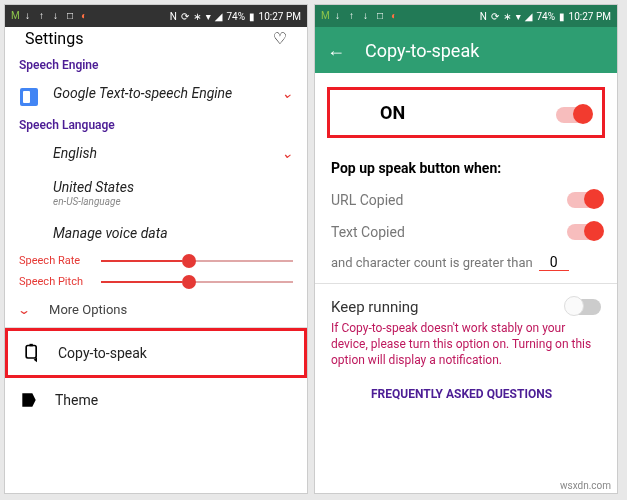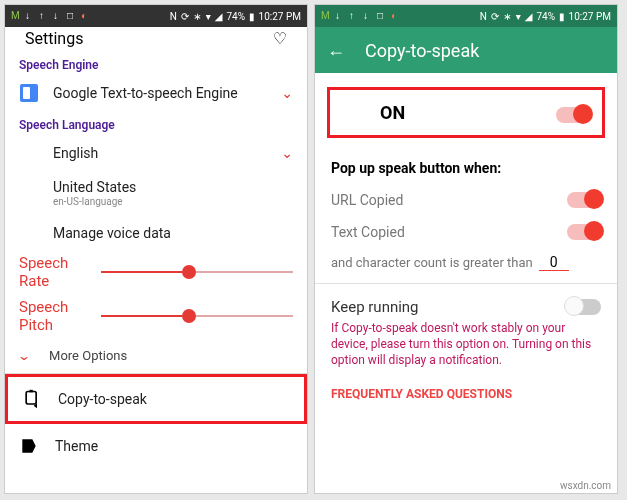--- a/index.html
+++ b/index.html
@@ -12,26 +12,26 @@
   .status-left, .status-right { display: flex; align-items: center; gap: 4px; }
   .status-right span { font-size: 10px; }
   .ico { width: 10px; height: 10px; display: inline-block; font-size: 10px; line-height: 10px; }
 
   
   .settings-title-row { display:flex; align-items:center; justify-content:space-between; padding: 2px 20px; }
   .settings-title { font-size: 16px; color:#000; }
   .heart { font-size: 16px; }
 
   .section-title { color: #4c1d95; font-size: 12px; font-weight: 600; padding: 8px 14px 4px; }
-  .row { display:flex; align-items:center; padding: 9px 14px 9px 48px; font-size: 14px; color:#222; position:relative; }
+  .row { display:flex; padding: 9px 14px 9px 48px; font-size: 14px; color:#222; position:relative;font-style:italic; }
   .row .icon-slot { position:absolute; left:12px; width:24px; height:24px; display:flex; align-items:center; justify-content:center; }
   .row-sub { font-size: 10px; color:#888; display:block; margin-top:1px; }
   .chev { margin-left:auto; font-size:14px; color:#e53935; }
 
-  .slider-row { display:flex; align-items:center; padding: 4px 14px; font-size:15px; gap:8px;}
+  .slider-row { display:flex; align-items:center; padding: 4px 14px; font-size:11px; gap:8px;}
   .slider-row .lbl { color:#e53935; width:74px; }
   .slider { flex:1; height: 2px; background:#e0a8a8; position:relative; }
   .slider .fill { position:absolute; left:0; top:0; height:2px; background:#e53935; }
   .slider .knob { position:absolute; top:-6px; width:14px; height:14px; background:#e53935; border-radius:50%; }
 
   .more-row { display:flex; align-items:center; padding: 10px 14px; font-size:13px; color:#444; gap:20px;}
   .more-row .chev-down { color:#e53935; font-size:12px; transform:scaleX(1.4); }
 
   .divider { height:1px; background:#ddd; margin:0; }
   .menu-row { display:flex; align-items:center; padding:12px 14px; font-size:14px; color:#222; gap:16px; }
@@ -50,21 +50,21 @@
   .toggle.off { background:#ccc; }
   .toggle.off .knob { background:#fafafa; left:-3px; right:auto; border:1px solid #ddd;}
 
   .right-sect-title { font-size:14px; font-weight:700; padding:8px 16px; }
   .opt-row { display:flex; align-items:center; justify-content:space-between; padding:8px 16px; font-size:14px; color:#777;gap:40px; }
   .char-row { display:flex; align-items:center; padding:6px 16px 12px; gap:6px; font-size:13px; color:#777; }
   .char-input { width:30px; border:none; border-bottom:1px solid #f23b2f; text-align:center; font-size:14px; }
   .divider2 { height:1px; background:#e0e0e0; }
   .keep-title { padding:14px 16px 0; font-size:15px; color:#333; display:flex; justify-content:space-between; align-items:center;}
   .keep-desc { padding:4px 16px 10px; font-size:12px; color:#be185d; line-height:1.35;}
-  .faq { color:#ef4444; font-weight:700; font-size:12px; padding:8px 16px; }
+  .faq { color:#4c1d95; font-weight:700; font-size:12px; padding:8px 16px;margin-left:40px; }
 
   
   .g-icon { width:18px; height:18px; background:#4285f4; border-radius:2px; position:relative; }
   .g-icon::after{content:"";position:absolute;left:3px;top:3px;width:7px;height:12px;background:#fff;border-radius:1px;}
   svg { display:block; }
 
   .watermark { position:absolute; bottom:2px; right:6px; font-size:10px; color:#888; }
 </style>
 </head>
 <body>

